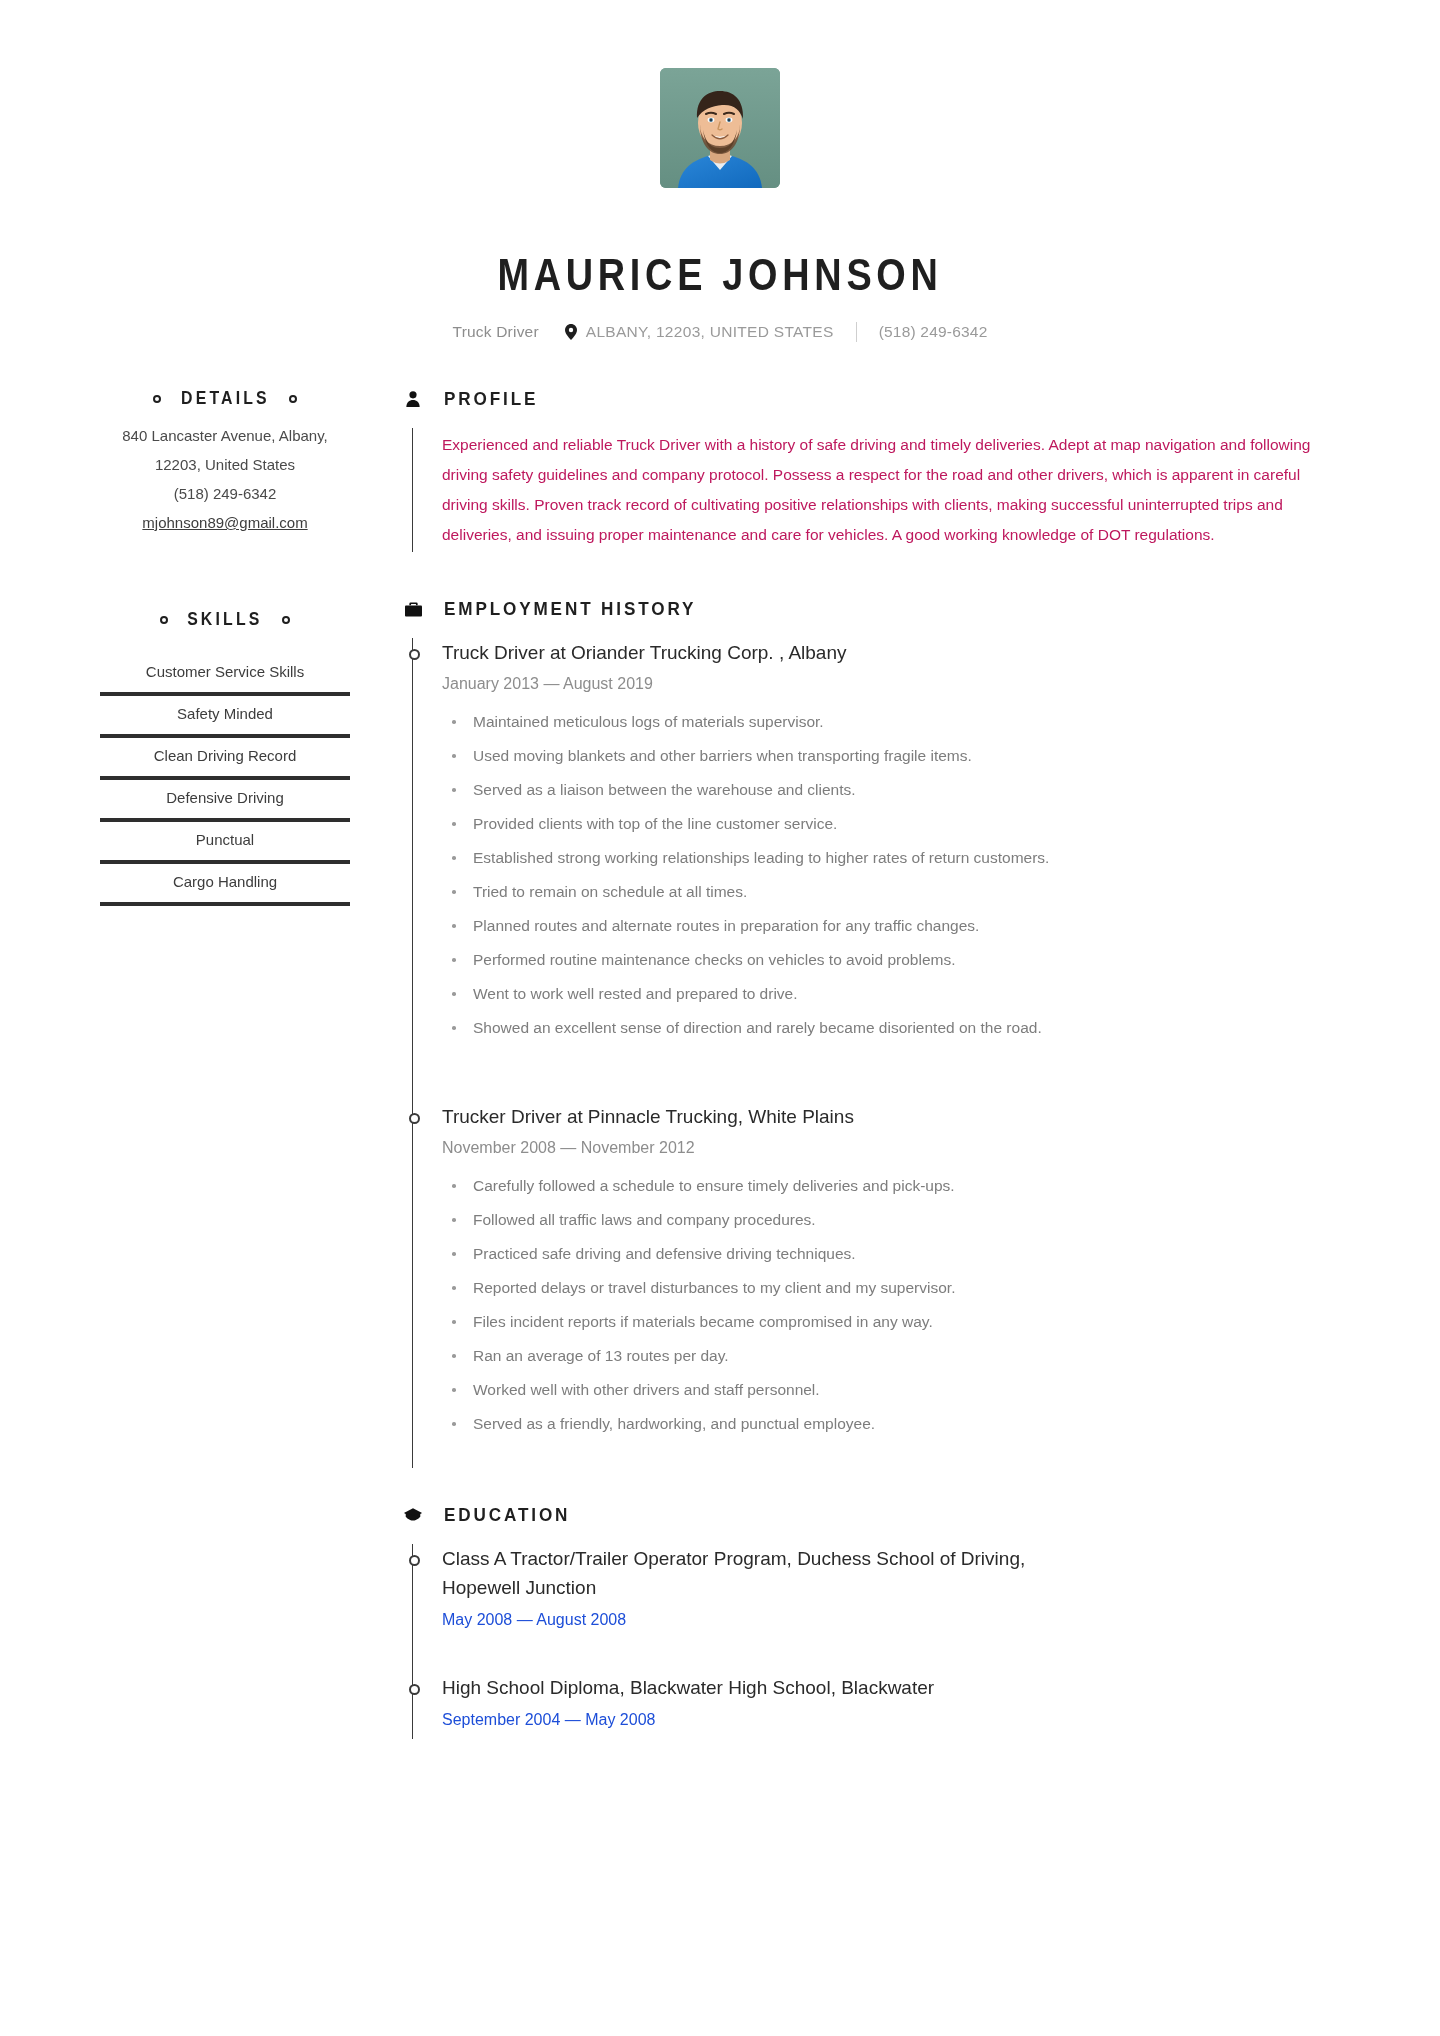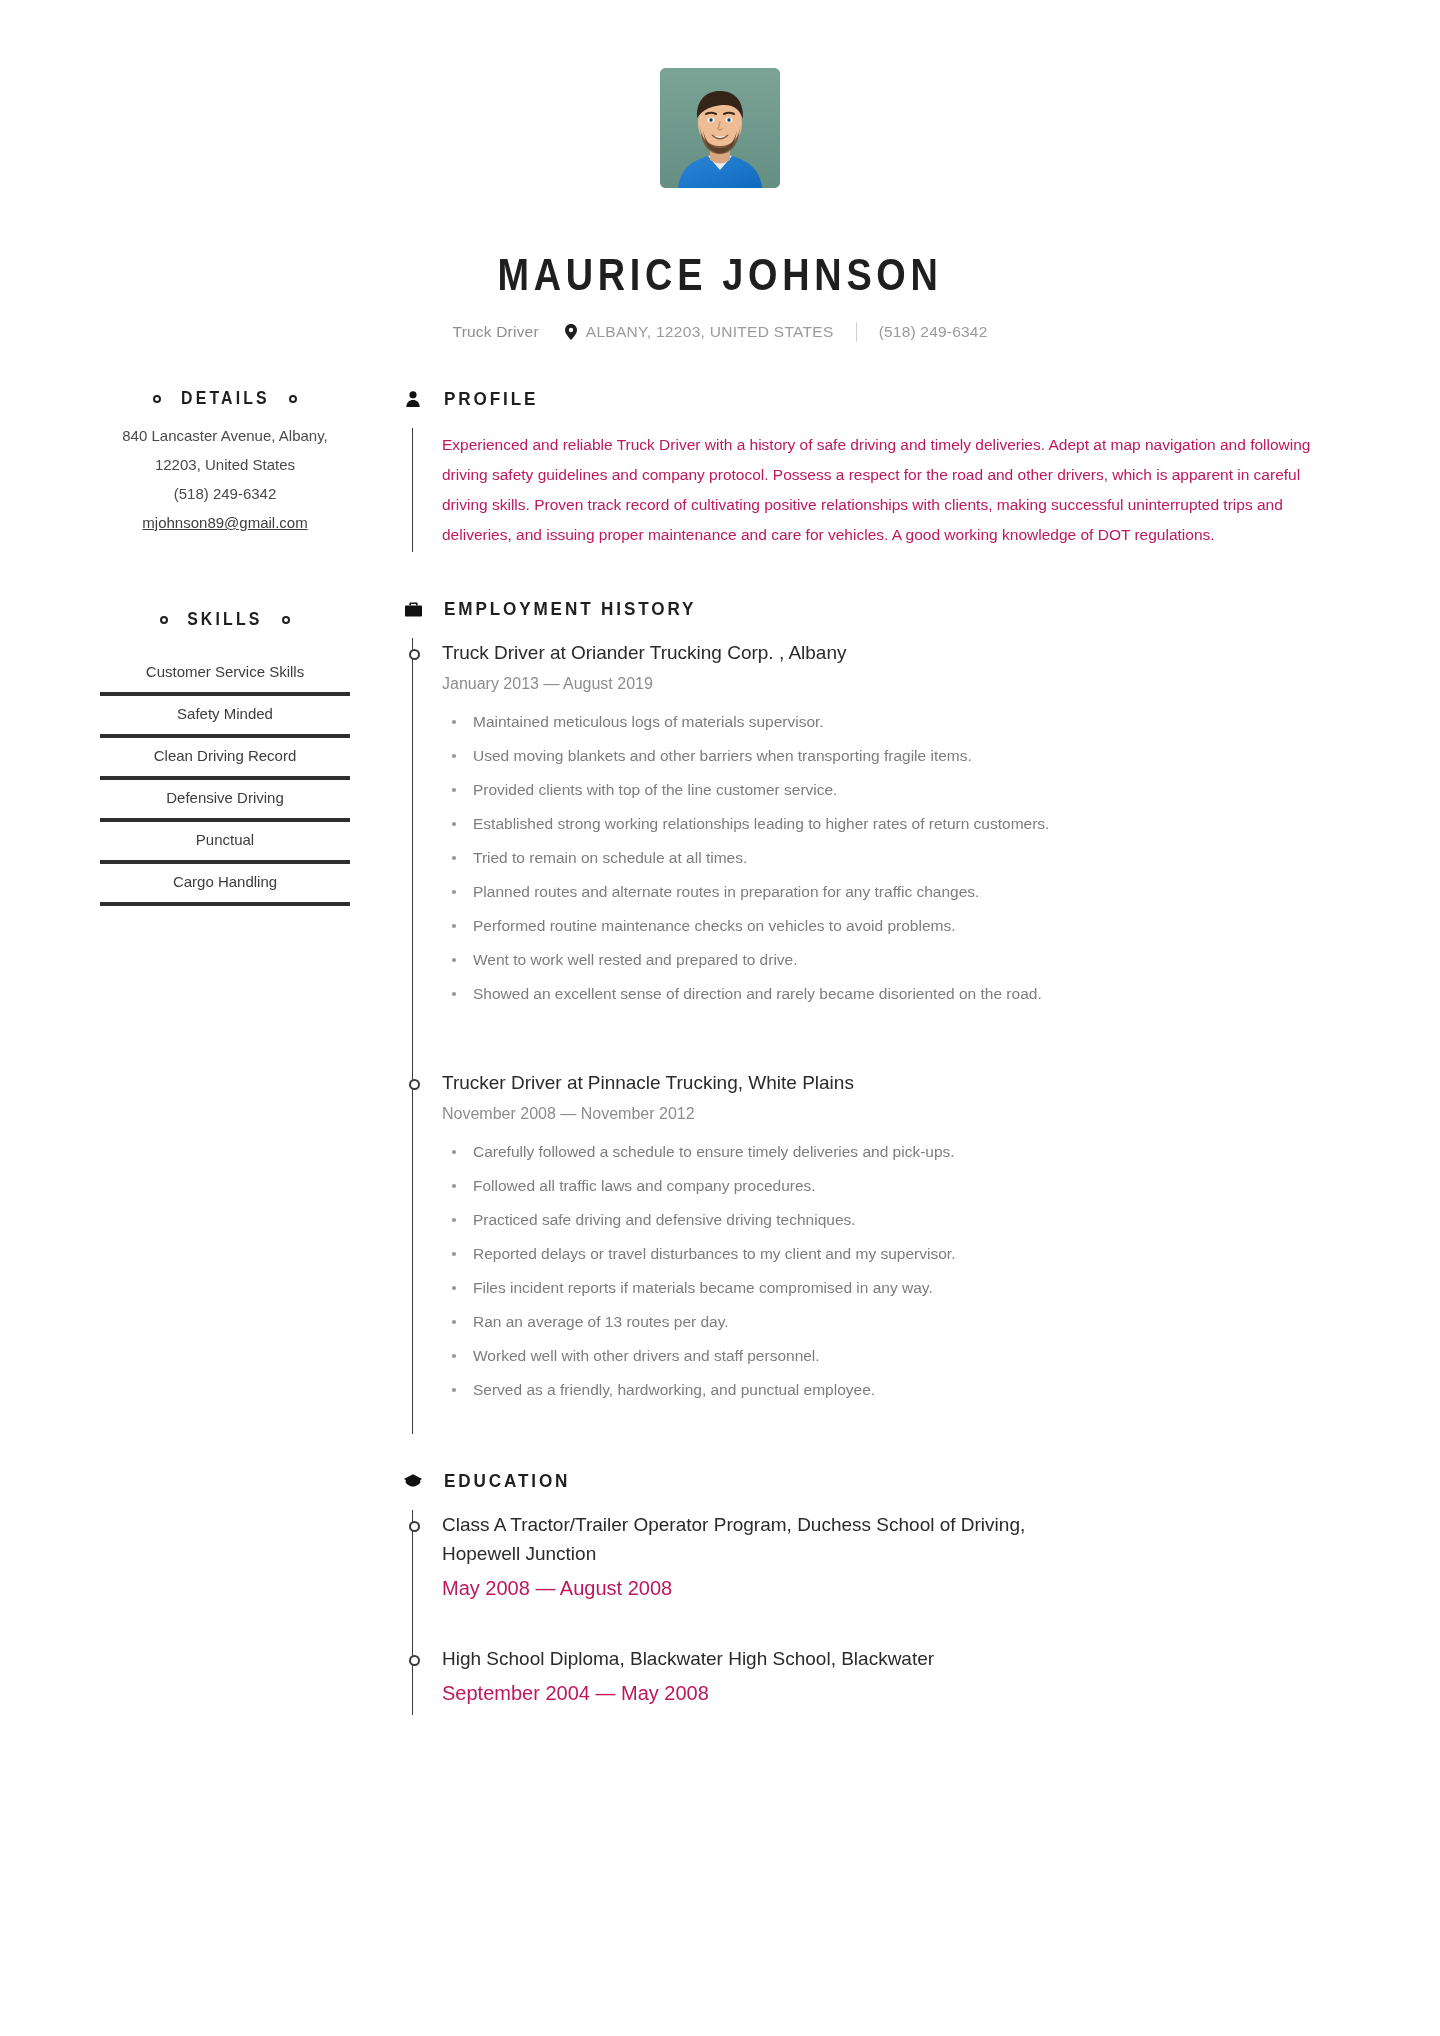--- a/index.html
+++ b/index.html
@@ -270,22 +270,22 @@
 
   .edu-entry { padding-bottom: 10px; }
   .edu-entry.second { padding-top: 34px; }
   .edu-title {
     font-size: 19px;
     color: #2a2a2a;
     line-height: 29px;
     max-width: 640px;
   }
   .edu-date {
-    font-size: 20px;
-    color: #be185d;
+    font-size: 16px;
+    color: #1d4ed8;
     margin-top: 9px;
   }
 </style>
 </head>
 <body>
 
 <div class="page">
 
   <div class="header">
 
@@ -438,20 +438,21 @@
 
             <div class="entry job">
               <span class="marker"></span>
               <div class="entry-title">
                 <span>Truck Driver at</span><span class="at-sep"></span><span>Oriander Trucking Corp. , Albany</span>
               </div>
               <div class="entry-date">January 2013 — August 2019</div>
               <ul class="bullets">
                 <li>Maintained meticulous logs of materials supervisor.</li>
                 <li>Used moving blankets and other barriers when transporting fragile items.</li>
+                <li>Served as a liaison between the warehouse and clients.</li>
                 <li>Provided clients with top of the line customer service.</li>
                 <li>Established strong working relationships leading to higher rates of return customers.</li>
                 <li>Tried to remain on schedule at all times.</li>
                 <li>Planned routes and alternate routes in preparation for any traffic changes.</li>
                 <li>Performed routine maintenance checks on vehicles to avoid problems.</li>
                 <li>Went to work well rested and prepared to drive.</li>
                 <li>Showed an excellent sense of direction and rarely became disoriented on the road.</li>
               </ul>
             </div>
 

